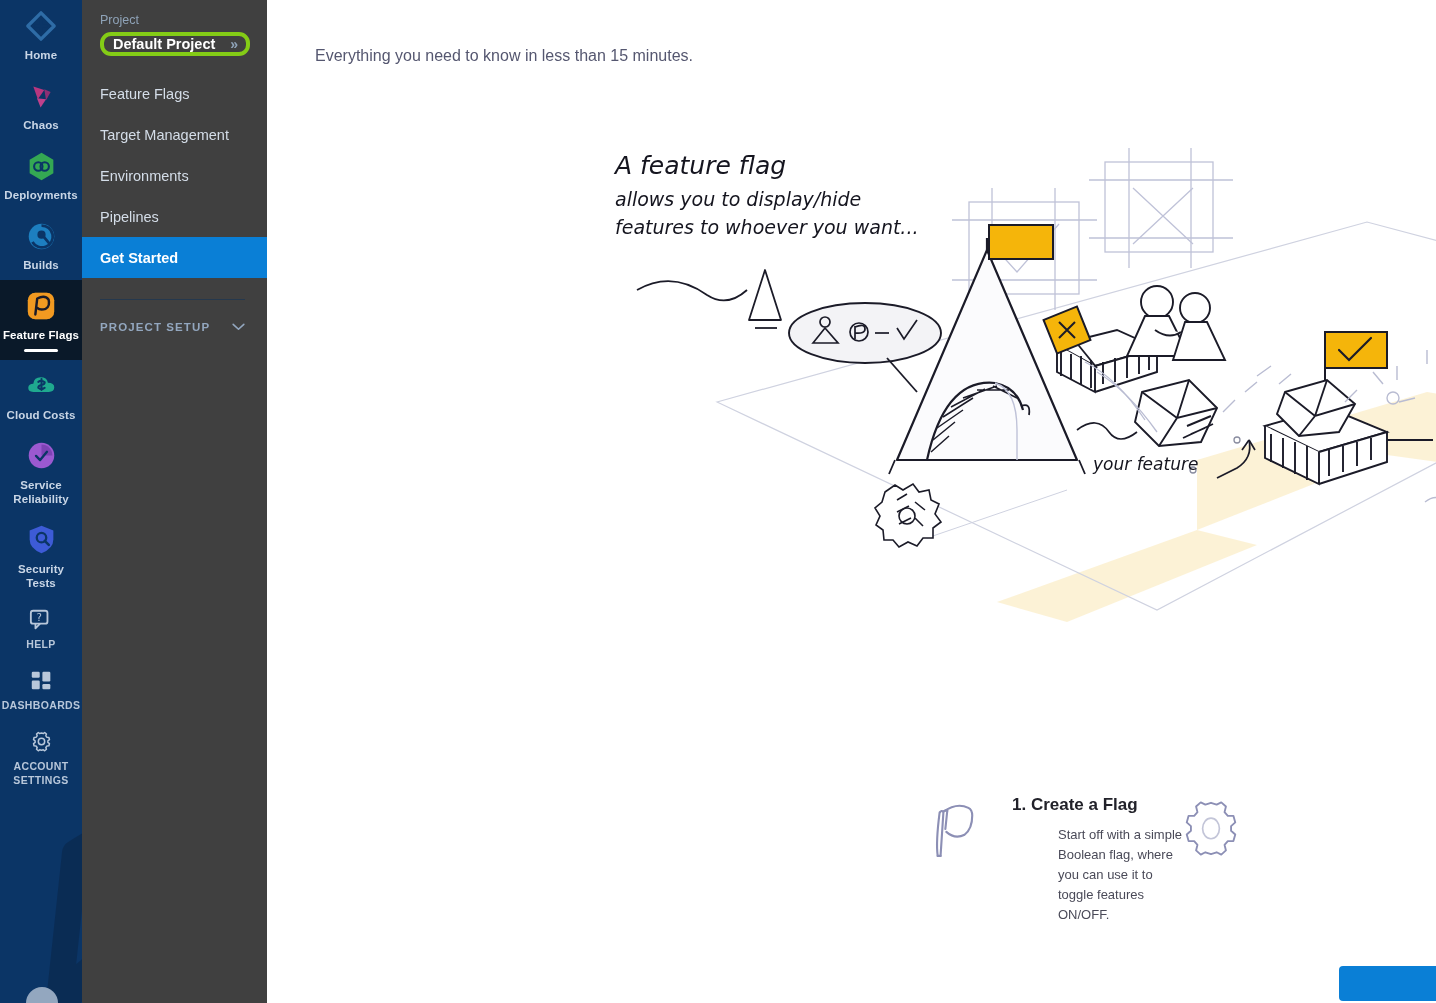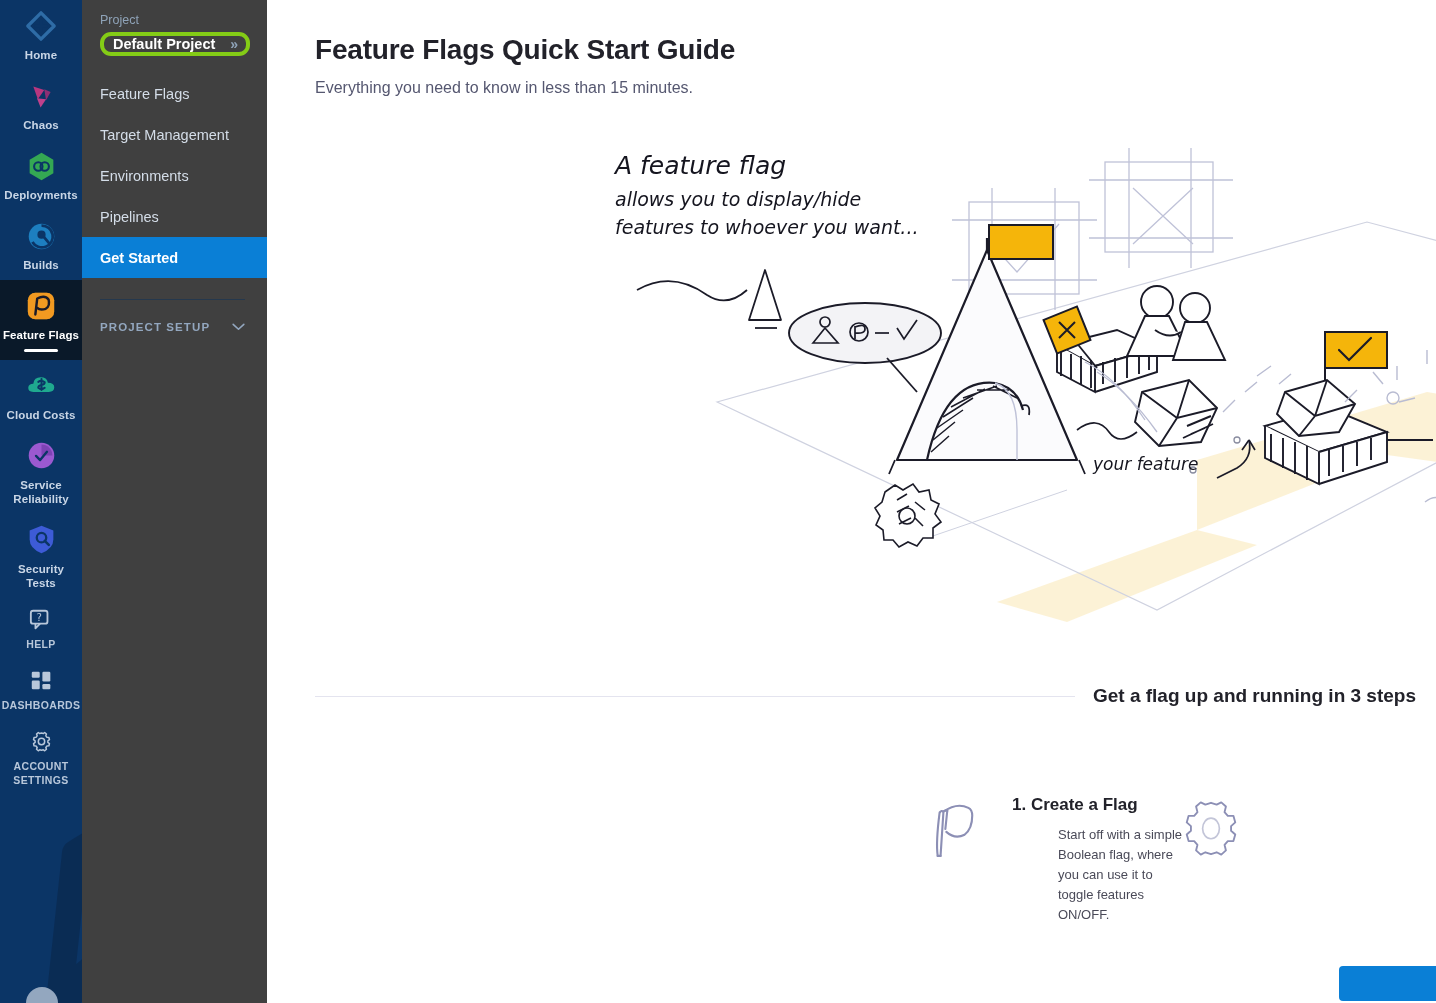--- a/index.html
+++ b/index.html
@@ -336,21 +336,20 @@
       <svg viewBox="0 0 14 9" width="13" height="8">
           <path d="M1 1.5 L7 7 L13 1.5" fill="none" stroke="#93a7bf" stroke-width="1.8" stroke-linecap="round" stroke-linejoin="round"></path>
         </svg>
     </span>
   </div>
 </aside>
 
 <main class="main">
 
   <header class="page-head">
-    <h1 class="page-title">Feature Flags Quick Start Guide</h1>
     <p class="page-sub">Everything you need to know in less than 15 minutes.</p>
   </header>
 
   <div class="hero">
     <svg width="1120" height="530" viewBox="0 0 1120 530">
 
       <path d="M600 320 L830 252 L1120 300 L1120 360 L790 315 L600 390 Z" fill="#fbf0cf" opacity=".85"></path>
       <path d="M600 390 L400 462 L470 482 L660 405 Z" fill="#fbf0cf" opacity=".85"></path>
 
       <path d="M120 262 L770 82 L1120 175 L560 470 Z" fill="none" stroke="#cfd2e0" stroke-width="1.2"></path>
@@ -501,24 +500,20 @@
 
         <text x="1088" y="40" font-size="25" font-style="italic">A</text>
         <text x="1088" y="72" font-size="19" font-style="italic">is</text>
         <text x="1088" y="100" font-size="19" font-style="italic">iv</text>
 
         <text x="1076" y="538" font-size="21" font-style="italic">En</text>
       </g>
     </svg>
   </div>
 
-  <div class="steps-head">
-    <span class="steps-rule"></span>
-    <span class="steps-title">Get a flag up and running in 3 steps</span>
-  </div>
 
   <div class="steps-row">
 
     <div class="step">
       <span class="step-ico">
         <svg viewBox="0 0 50 60" width="48" height="58">
           <path d="M11 58 L14 12 Q16 10 18 11" fill="none" stroke="#8c8fb5" stroke-width="2.2" stroke-linecap="round"></path>
           <path d="M18 11 L16 30" fill="none" stroke="#8c8fb5" stroke-width="2.2" stroke-linecap="round"></path>
           <path d="M8 58 L11 58" fill="none" stroke="#8c8fb5" stroke-width="2.2" stroke-linecap="round"></path>
           <path d="M14 12 Q28 2 40 8 Q44 10 44 16 Q44 30 36 36 Q26 41 17 33" fill="none" stroke="#8c8fb5" stroke-width="2.2" stroke-linejoin="round" stroke-linecap="round"></path>

